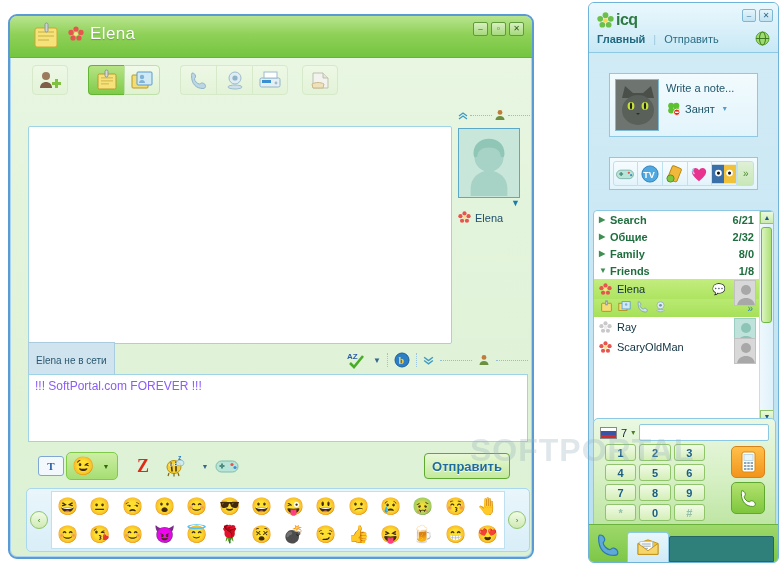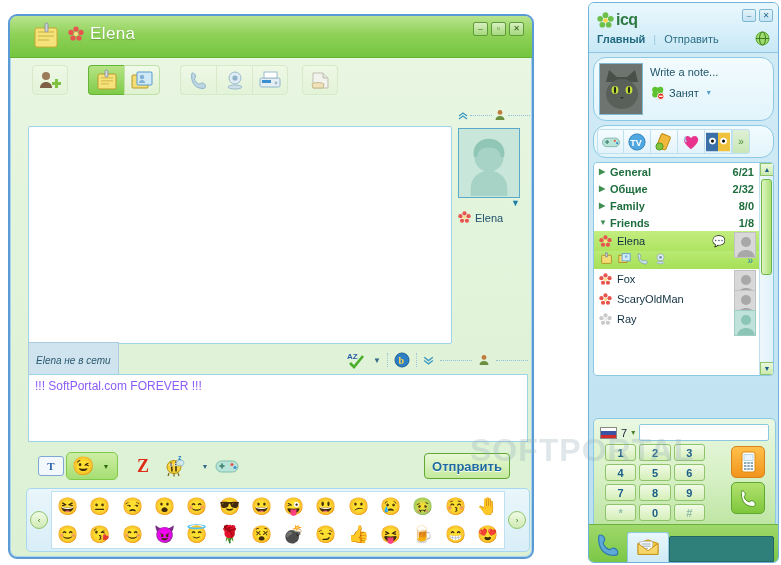--- a/index.html
+++ b/index.html
@@ -74,21 +74,21 @@
     display:flex; align-items:flex-end; justify-content:center; overflow:hidden;
   }
   .av-caret { text-align:right; width:62px; color:#1a7ea8; font-size:9px; line-height:10px; }
   .av-name { margin-top:3px; display:flex; align-items:center; gap:4px;
              font-size:11px; color:#20506b; }
 
   
   .status-row { position:absolute; left:18px; top:334px; width:500px; height:20px; display:flex; align-items:center; }
   .status-pill {
     background:#cfe4ee; border:1px solid #a9cddf; border-radius:0;
-    font-size:10px; color:#2b5870; padding:12px 7px;font-style:italic;
+    font-size:10px; color:#2b5870; padding:12px 7px;
   }
   .status-tools { margin-left:auto; display:flex; align-items:center; gap:6px; }
   .vsep { width:1px; height:14px; border-left:1px dotted #9dc4d6; }
 
   
   .input-box {
     position:absolute; left:18px; top:358px; width:500px; height:68px;
     background:#fff; border:1px solid #9fd3e8;
     font-size:12px; color:#8b5cf6; padding:4px 6px; overflow:hidden;
   }
@@ -150,21 +150,21 @@
   .icq-logo-text { font-size:16px; font-weight:bold; color:#2e7a43; letter-spacing:-.5px; }
   .icq-winbtns { position:absolute; right:5px; top:6px; display:flex; gap:3px; }
   .icq-wb { width:14px; height:13px; border:1px solid #7eb7d4; border-radius:2px;
     background:linear-gradient(180deg,#e4f4fb,#c3e3f2); font-size:8px; color:#2a6a8c;
     display:flex; align-items:center; justify-content:center; cursor:pointer; }
   .icq-tabs { position:absolute; left:8px; top:30px; display:flex; align-items:center; gap:8px; font-size:11px; color:#2c6f86; }
   .icq-tabs .sep { color:#9dc9dc; }
   .icq-tab.active { font-weight:bold; color:#20697f; }
 
   .panel {
-    margin:4px; border:1px solid #8dc9e4; border-radius:13px;
+    margin:20px; border:1px solid #8dc9e4; border-radius:0;
     background:linear-gradient(180deg,#f2fbfe,#e2f4fb);
   }
   .profile-row { display:flex; padding:5px; gap:7px; align-items:flex-start; }
   .cat-avatar { width:44px; height:52px; border:1px solid #7fb9d4; flex:none;
     background:linear-gradient(150deg,#8a8d88 0%,#5f6460 45%,#44483f 100%); position:relative; overflow:hidden; }
   .note-text { font-size:11px; color:#21566b; margin-top:3px; }
   .status-line { display:flex; align-items:center; gap:4px; margin-top:7px; font-size:11px; color:#1c5266; }
 
   .icon-strip { display:flex; align-items:center; padding:3px; gap:0; }
   .istrip-btn { width:27px; height:25px; border:1px solid #bfe0ef; border-left:none;
@@ -584,21 +584,21 @@
           </svg>
         </div>
         <div class="istrip-more">»</div>
       </div>
     </div>
 
     <div class="clist-wrap">
       <div class="clist" id="clist-body">
           <div class="grp-row">
             <span class="tri">▶</span>
-            <span>General</span>
+            <span>Search</span>
             <span class="cnt">6/21</span>
           </div>
           <div class="grp-row">
             <span class="tri">▶</span>
             <span>Общие</span>
             <span class="cnt">2/32</span>
           </div>
           <div class="grp-row">
             <span class="tri">▶</span>
             <span>Family</span>
@@ -642,69 +642,52 @@
               </svg></span>
             <span><svg width="13" height="13" viewBox="0 0 22 20">
                 <circle cx="11" cy="8" r="6" fill="#dfecf3" stroke="#7f9fb0"></circle>
                 <circle cx="11" cy="8" r="2.4" fill="#6f95aa"></circle>
                 <ellipse cx="11" cy="17" rx="6" ry="2" fill="#cfe0ea" stroke="#7f9fb0"></ellipse>
               </svg></span>
             <span style="margin-left:auto;font-size:10px;color:#2f7fb8">»</span>
           </div>
           <div class="ct-row">
             <svg width="13" height="13" viewBox="0 0 16 16">
- <g fill="#e8544e">
+ <g fill="#c9c9c9">
                 <circle cx="8" cy="3" r="2.6"></circle>
                 <circle cx="13" cy="6.4" r="2.6"></circle>
                 <circle cx="11" cy="12" r="2.6"></circle>
                 <circle cx="5" cy="12" r="2.6"></circle>
                 <circle cx="3" cy="6.4" r="2.6"></circle>
               </g>
- <circle cx="8" cy="8" r="2.1" fill="#ffe08a"></circle>
+ <circle cx="8" cy="8" r="2.1" fill="#ececec"></circle>
             </svg>
-            <span class="ct-name">Fox</span>
-            <span class="ct-thumb"><svg width="22" height="26" viewBox="0 0 22 26">
- <circle cx="11" cy="9" r="5" fill="#a8a8a8"></circle>
-                <path d="M2 26c0-6 4-9 9-9s9 3 9 9z" fill="#a8a8a8"></path>
+            <span class="ct-name">Ray</span>
+            <span class="ct-thumb teal"><svg width="22" height="26" viewBox="0 0 22 26">
+ <circle cx="11" cy="9" r="5" fill="#8cc4b6"></circle>
+                <path d="M2 26c0-6 4-9 9-9s9 3 9 9z" fill="#8cc4b6"></path>
               </svg></span>
           </div>
           <div class="ct-row">
             <svg width="13" height="13" viewBox="0 0 16 16">
  <g fill="#e8544e">
                 <circle cx="8" cy="3" r="2.6"></circle>
                 <circle cx="13" cy="6.4" r="2.6"></circle>
                 <circle cx="11" cy="12" r="2.6"></circle>
                 <circle cx="5" cy="12" r="2.6"></circle>
                 <circle cx="3" cy="6.4" r="2.6"></circle>
               </g>
  <circle cx="8" cy="8" r="2.1" fill="#ffe08a"></circle>
             </svg>
             <span class="ct-name">ScaryOldMan</span>
             <span class="ct-thumb"><svg width="22" height="26" viewBox="0 0 22 26">
  <circle cx="11" cy="9" r="5" fill="#a8a8a8"></circle>
                 <path d="M2 26c0-6 4-9 9-9s9 3 9 9z" fill="#a8a8a8"></path>
               </svg></span>
           </div>
-          <div class="ct-row">
-            <svg width="13" height="13" viewBox="0 0 16 16">
- <g fill="#c9c9c9">
-                <circle cx="8" cy="3" r="2.6"></circle>
-                <circle cx="13" cy="6.4" r="2.6"></circle>
-                <circle cx="11" cy="12" r="2.6"></circle>
-                <circle cx="5" cy="12" r="2.6"></circle>
-                <circle cx="3" cy="6.4" r="2.6"></circle>
-              </g>
- <circle cx="8" cy="8" r="2.1" fill="#ececec"></circle>
-            </svg>
-            <span class="ct-name">Ray</span>
-            <span class="ct-thumb teal"><svg width="22" height="26" viewBox="0 0 22 26">
- <circle cx="11" cy="9" r="5" fill="#8cc4b6"></circle>
-                <path d="M2 26c0-6 4-9 9-9s9 3 9 9z" fill="#8cc4b6"></path>
-              </svg></span>
-          </div>
         </div>
       <div class="cl-scroll">
         <div class="cl-arrow">▲</div>
         <div class="cl-thumb"></div>
         <div class="cl-arrow" style="position:absolute;bottom:0">▼</div>
       </div>
     </div>
 
     <div class="dialer-panel">
       <div class="dial-top">

